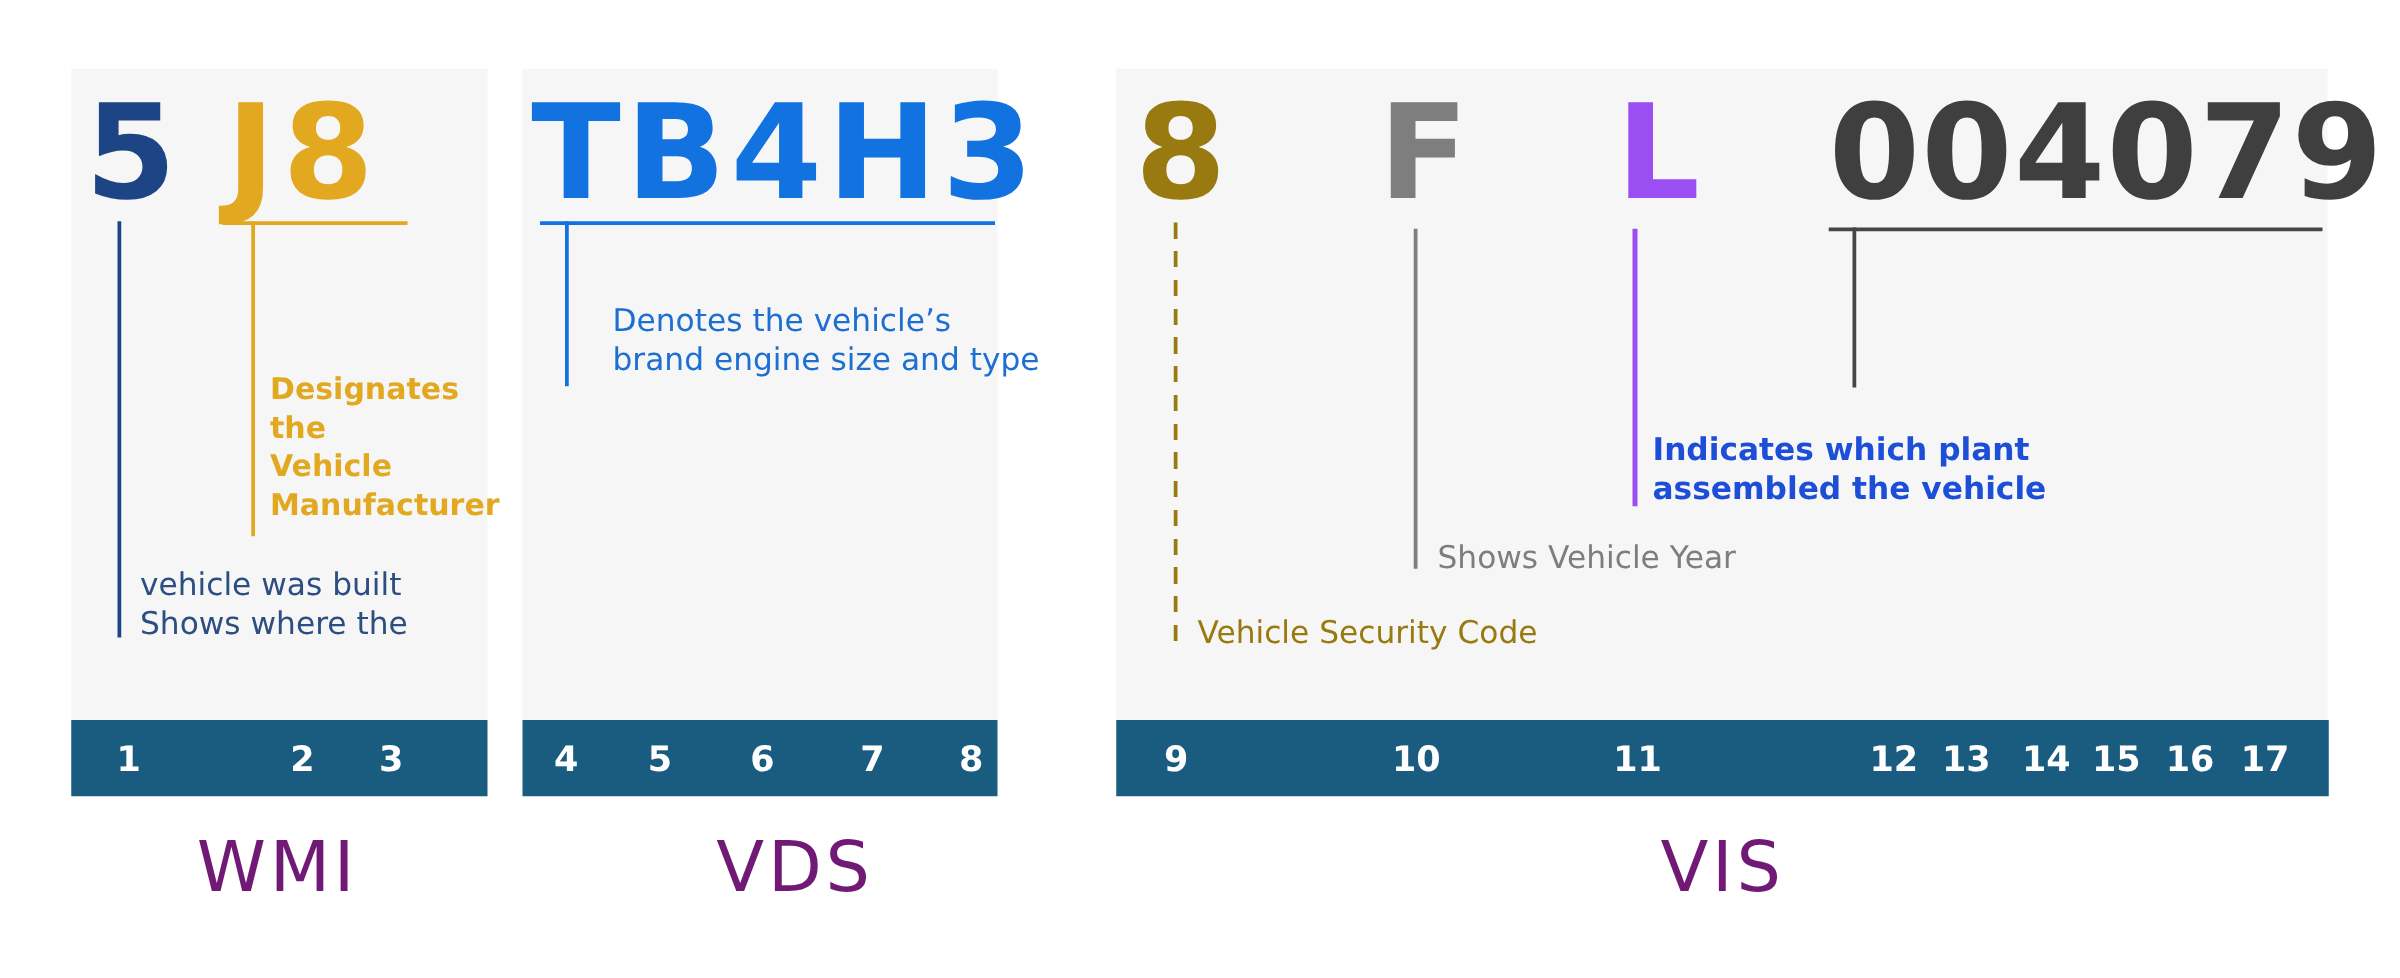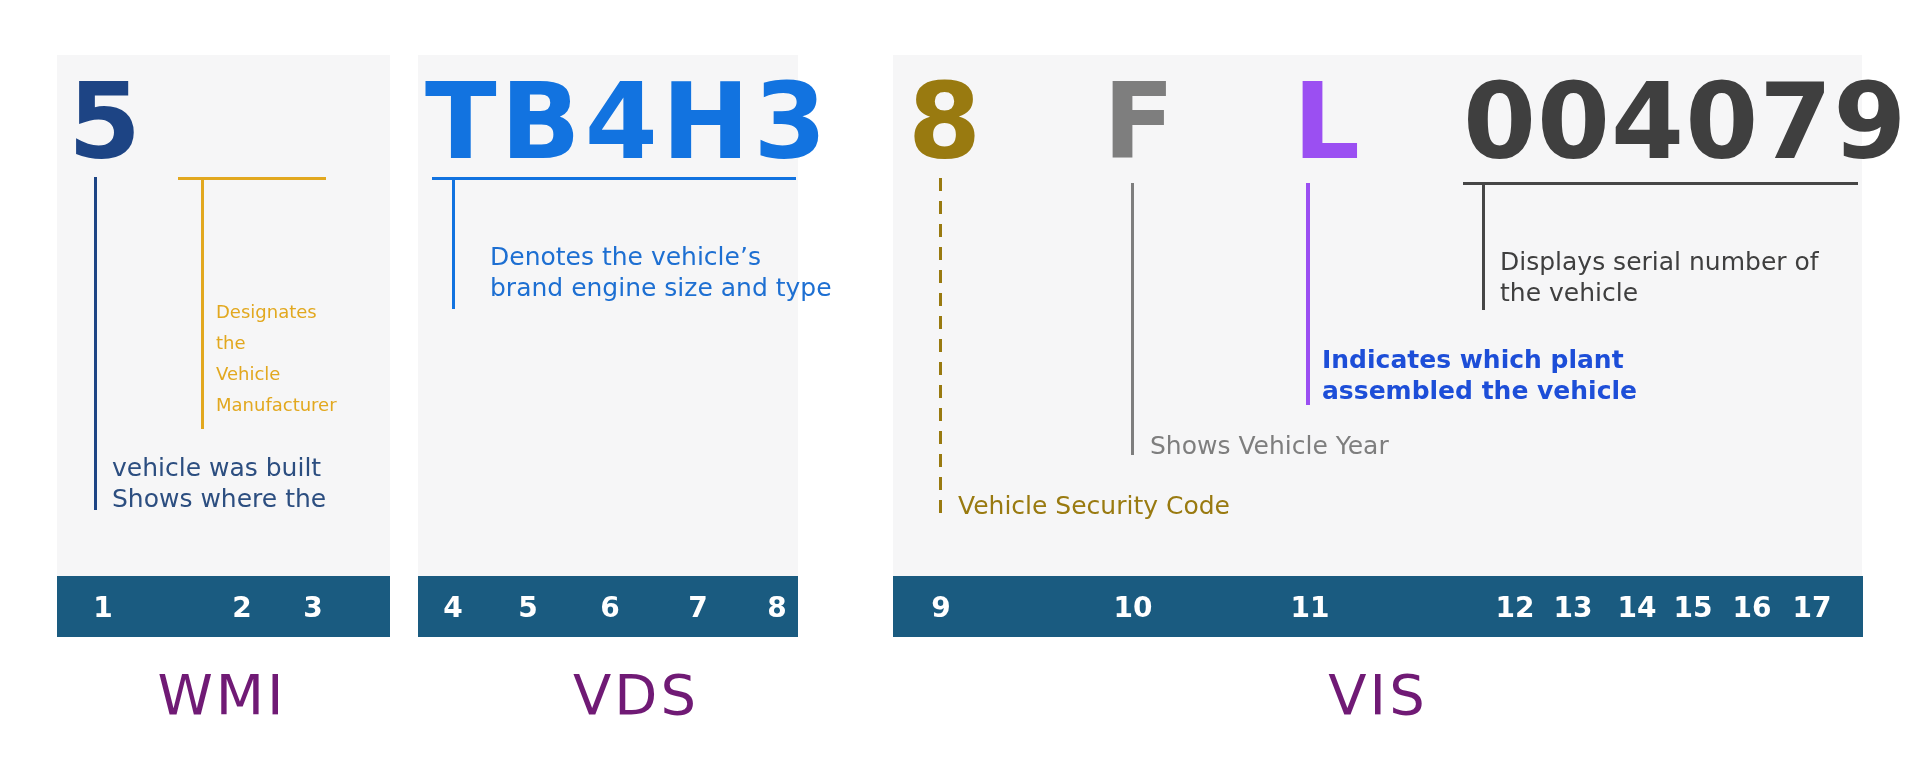--- a/index.html
+++ b/index.html
@@ -24,21 +24,21 @@
   .hline{position:absolute;height:3px;}
   .dashline{
     position:absolute;width:3px;
     background:repeating-linear-gradient(180deg,#997a10 0 13px,transparent 13px 23px);
   }
   .note{
     position:absolute;
     font-size:25px;line-height:31px;
     white-space:nowrap;
   }
-  .note-sm{font-size:18px;line-height:31px;}
+  .note-sm{font-size:24px;line-height:31px;font-weight:bold;}
   .bar{
     position:absolute;top:576px;height:61px;
     background:#1a5b80;
   }
   .pos{
     position:absolute;top:50%;
     transform:translate(-50%,-50%);
     color:#ffffff;font-size:28px;font-weight:700;
   }
   .sec-title{
@@ -60,20 +60,21 @@
   .c-dark{color:#3f3f3f;}
 </style>
 </head>
 <body>
 
 <div class="stage">
 
   <div class="card" style="left:57px;width:333px;"></div>
 
   <div class="bigchar c-navy" style="left:68px;">5</div>
+  <div class="bigchar c-gold" style="left:181px;letter-spacing:6px;">J8</div>
 
   <div class="vline" style="left:94px;top:177px;height:333px;background:#1d4484;"></div>
   <div class="hline" style="left:178px;top:177px;width:148px;background:#e2a81f;"></div>
   <div class="vline" style="left:201px;top:177px;height:252px;background:#e2a81f;"></div>
 
   <div class="note note-sm c-gold" style="left:216px;top:296px;">
     <div>Designates</div>
     <div>the</div>
     <div>Vehicle</div>
     <div>Manufacturer</div>
@@ -118,24 +119,20 @@
   <div class="bigchar c-gray" style="left:1103px;">F</div>
   <div class="bigchar c-purple" style="left:1293px;">L</div>
   <div class="bigchar c-dark" style="left:1463px;letter-spacing:1px;">004079</div>
 
   <div class="dashline" style="left:939px;top:178px;height:342px;"></div>
   <div class="vline" style="left:1131px;top:183px;height:272px;background:#7e7e7e;"></div>
   <div class="vline-thick" style="left:1306px;top:183px;height:222px;background:#9b4ff2;"></div>
   <div class="hline" style="left:1463px;top:182px;width:395px;background:#464646;"></div>
   <div class="vline" style="left:1482px;top:182px;height:128px;background:#464646;"></div>
 
-  <div class="note c-dark" style="left:1500px;top:246px;">
-    <div>Displays serial number of</div>
-    <div>the vehicle</div>
-  </div>
 
   <div class="note c-purple-note" style="left:1322px;top:344px;">
     <div>Indicates which plant</div>
     <div>assembled the vehicle</div>
   </div>
 
   <div class="note c-gray" style="left:1150px;top:430px;">Shows Vehicle Year</div>
 
   <div class="note c-olive" style="left:958px;top:490px;">Vehicle Security Code</div>
 

